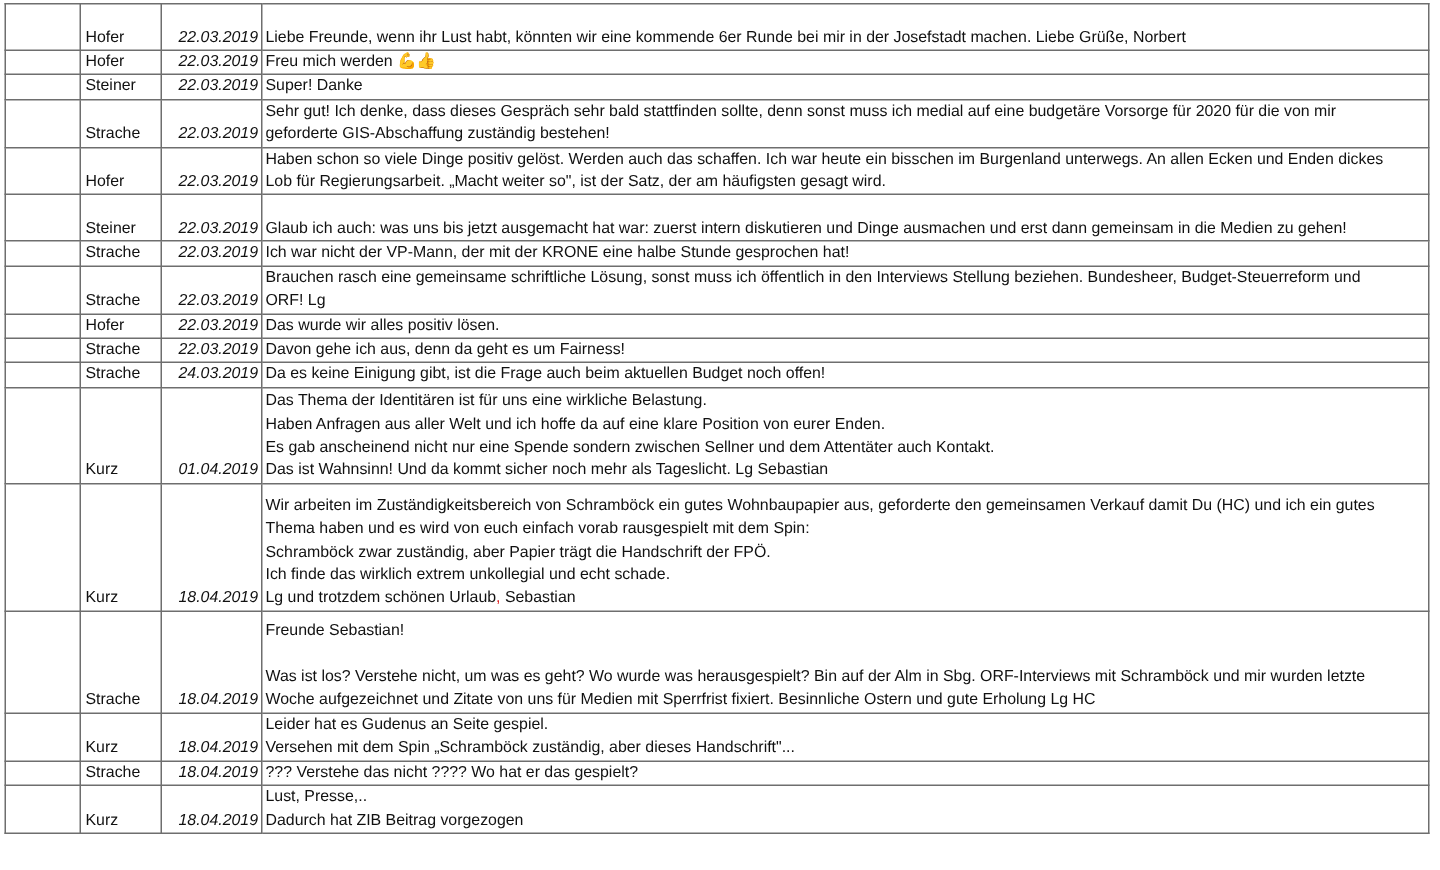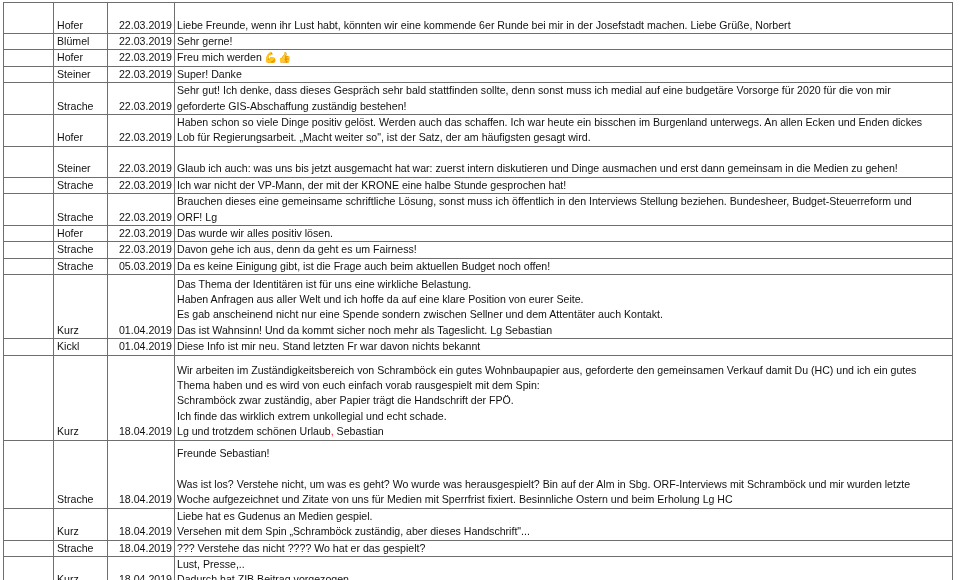--- a/index.html
+++ b/index.html
@@ -4,44 +4,36 @@
 <style>
   html, body { margin: 0; padding: 0; background: #ffffff; }
   body { width: 960px; height: 580px; overflow: hidden; position: relative;
          font-family: "Liberation Sans", "DejaVu Sans", sans-serif; color: #111; }
   table.chat { position: absolute; left: 3px; top: 2px; border-collapse: collapse;
                table-layout: fixed; width: 950px; font-size: 10.6px; line-height: 15.4px; }
   table.chat td { border: 1px solid #6e6e6e; padding: 0 2px; vertical-align: bottom;
                   white-space: nowrap; overflow: hidden; }
   table.chat td.c0 { width: 45px; }
   table.chat td.c1 { width: 48px; padding-left: 3px; }
-  table.chat td.c2 { width: 62px; text-align: right; padding-right: 2px; }
+  table.chat td.c2 { width: 62px; text-align: right; padding-right: 2px; font-style: italic; }
   table.chat td.c3 { white-space: normal; padding-left: 2px; }
   .line { display: block; }
   .red { color: #e02020; }
 </style>
 </head>
 <body>
 
 <table class="chat">
   <tbody id="chat-body">
       <tr style="height: 31px;">
         <td class="c0"></td>
         <td class="c1">Hofer</td>
         <td class="c2">22.03.2019</td>
         <td class="c3">
           <span class="line">Liebe Freunde, wenn ihr Lust habt, könnten wir eine kommende 6er Runde bei mir in der Josefstadt machen. Liebe Grüße, Norbert</span>
-        </td>
-      </tr>
-      <tr style="height: 16px;">
-        <td class="c0"></td>
-        <td class="c1">Blümel</td>
-        <td class="c2">22.03.2019</td>
-        <td class="c3">
-          <span class="line">Sehr gerne!</span>
         </td>
       </tr>
       <tr style="height: 16px;">
         <td class="c0"></td>
         <td class="c1">Hofer</td>
         <td class="c2">22.03.2019</td>
         <td class="c3">
           <span class="line">Freu mich werden 💪👍</span>
         </td>
       </tr>
@@ -85,21 +77,21 @@
         <td class="c2">22.03.2019</td>
         <td class="c3">
           <span class="line">Ich war nicht der VP-Mann, der mit der KRONE eine halbe Stunde gesprochen hat!</span>
         </td>
       </tr>
       <tr style="height: 31px;">
         <td class="c0"></td>
         <td class="c1">Strache</td>
         <td class="c2">22.03.2019</td>
         <td class="c3">
-          <span class="line">Brauchen dieses eine gemeinsame schriftliche Lösung, sonst muss ich öffentlich in den Interviews Stellung beziehen. Bundesheer, Budget-Steuerreform und</span>
+          <span class="line">Brauchen rasch eine gemeinsame schriftliche Lösung, sonst muss ich öffentlich in den Interviews Stellung beziehen. Bundesheer, Budget-Steuerreform und</span>
           <span class="line">ORF! Lg</span>
         </td>
       </tr>
       <tr style="height: 15px;">
         <td class="c0"></td>
         <td class="c1">Hofer</td>
         <td class="c2">22.03.2019</td>
         <td class="c3">
           <span class="line">Das wurde wir alles positiv lösen.</span>
         </td>
@@ -108,42 +100,34 @@
         <td class="c0"></td>
         <td class="c1">Strache</td>
         <td class="c2">22.03.2019</td>
         <td class="c3">
           <span class="line">Davon gehe ich aus, denn da geht es um Fairness!</span>
         </td>
       </tr>
       <tr style="height: 15px;">
         <td class="c0"></td>
         <td class="c1">Strache</td>
-        <td class="c2">05.03.2019</td>
+        <td class="c2">24.03.2019</td>
         <td class="c3">
           <span class="line">Da es keine Einigung gibt, ist die Frage auch beim aktuellen Budget noch offen!</span>
         </td>
       </tr>
       <tr style="height: 64px;">
         <td class="c0"></td>
         <td class="c1">Kurz</td>
         <td class="c2">01.04.2019</td>
         <td class="c3">
           <span class="line">Das Thema der Identitären ist für uns eine wirkliche Belastung.</span>
-          <span class="line">Haben Anfragen aus aller Welt und ich hoffe da auf eine klare Position von eurer Seite.</span>
+          <span class="line">Haben Anfragen aus aller Welt und ich hoffe da auf eine klare Position von eurer Enden.</span>
           <span class="line">Es gab anscheinend nicht nur eine Spende sondern zwischen Sellner und dem Attentäter auch Kontakt.</span>
           <span class="line">Das ist Wahnsinn! Und da kommt sicher noch mehr als Tageslicht. Lg Sebastian</span>
-        </td>
-      </tr>
-      <tr style="height: 16px;">
-        <td class="c0"></td>
-        <td class="c1">Kickl</td>
-        <td class="c2">01.04.2019</td>
-        <td class="c3">
-          <span class="line">Diese Info ist mir neu. Stand letzten Fr war davon nichts bekannt</span>
         </td>
       </tr>
       <tr style="height: 85px;">
         <td class="c0"></td>
         <td class="c1">Kurz</td>
         <td class="c2">18.04.2019</td>
         <td class="c3">
           <span class="line">Wir arbeiten im Zuständigkeitsbereich von Schramböck ein gutes Wohnbaupapier aus, geforderte den gemeinsamen Verkauf damit Du (HC) und ich ein gutes</span>
           <span class="line">Thema haben und es wird von euch einfach vorab rausgespielt mit dem Spin:</span>
           <span class="line">Schramböck zwar zuständig, aber Papier trägt die Handschrift der FPÖ.</span>
@@ -152,29 +136,29 @@
         </td>
       </tr>
       <tr style="height: 68px;">
         <td class="c0"></td>
         <td class="c1">Strache</td>
         <td class="c2">18.04.2019</td>
         <td class="c3">
           <span class="line">Freunde Sebastian!</span>
           <span class="line">&nbsp;</span>
           <span class="line">Was ist los? Verstehe nicht, um was es geht? Wo wurde was herausgespielt? Bin auf der Alm in Sbg. ORF-Interviews mit Schramböck und mir wurden letzte</span>
-          <span class="line">Woche aufgezeichnet und Zitate von uns für Medien mit Sperrfrist fixiert. Besinnliche Ostern und beim Erholung Lg HC</span>
+          <span class="line">Woche aufgezeichnet und Zitate von uns für Medien mit Sperrfrist fixiert. Besinnliche Ostern und gute Erholung Lg HC</span>
         </td>
       </tr>
       <tr style="height: 31px;">
         <td class="c0"></td>
         <td class="c1">Kurz</td>
         <td class="c2">18.04.2019</td>
         <td class="c3">
-          <span class="line">Liebe hat es Gudenus an Medien gespiel.</span>
+          <span class="line">Leider hat es Gudenus an Seite gespiel.</span>
           <span class="line">Versehen mit dem Spin „Schramböck zuständig, aber dieses Handschrift"...</span>
         </td>
       </tr>
       <tr style="height: 16px;">
         <td class="c0"></td>
         <td class="c1">Strache</td>
         <td class="c2">18.04.2019</td>
         <td class="c3">
           <span class="line">??? Verstehe das nicht ???? Wo hat er das gespielt?</span>
         </td>

